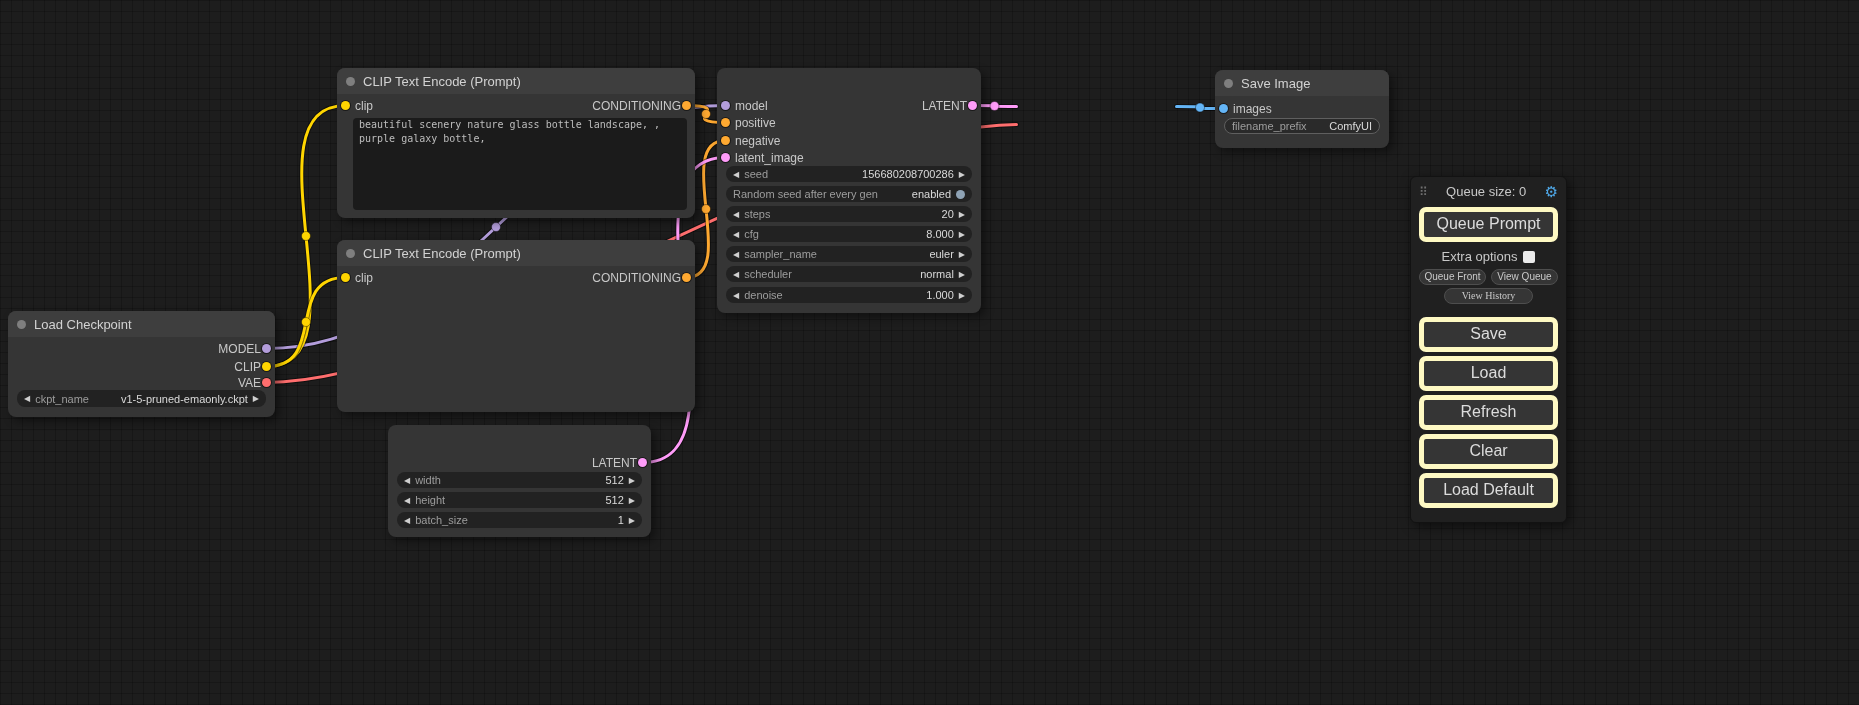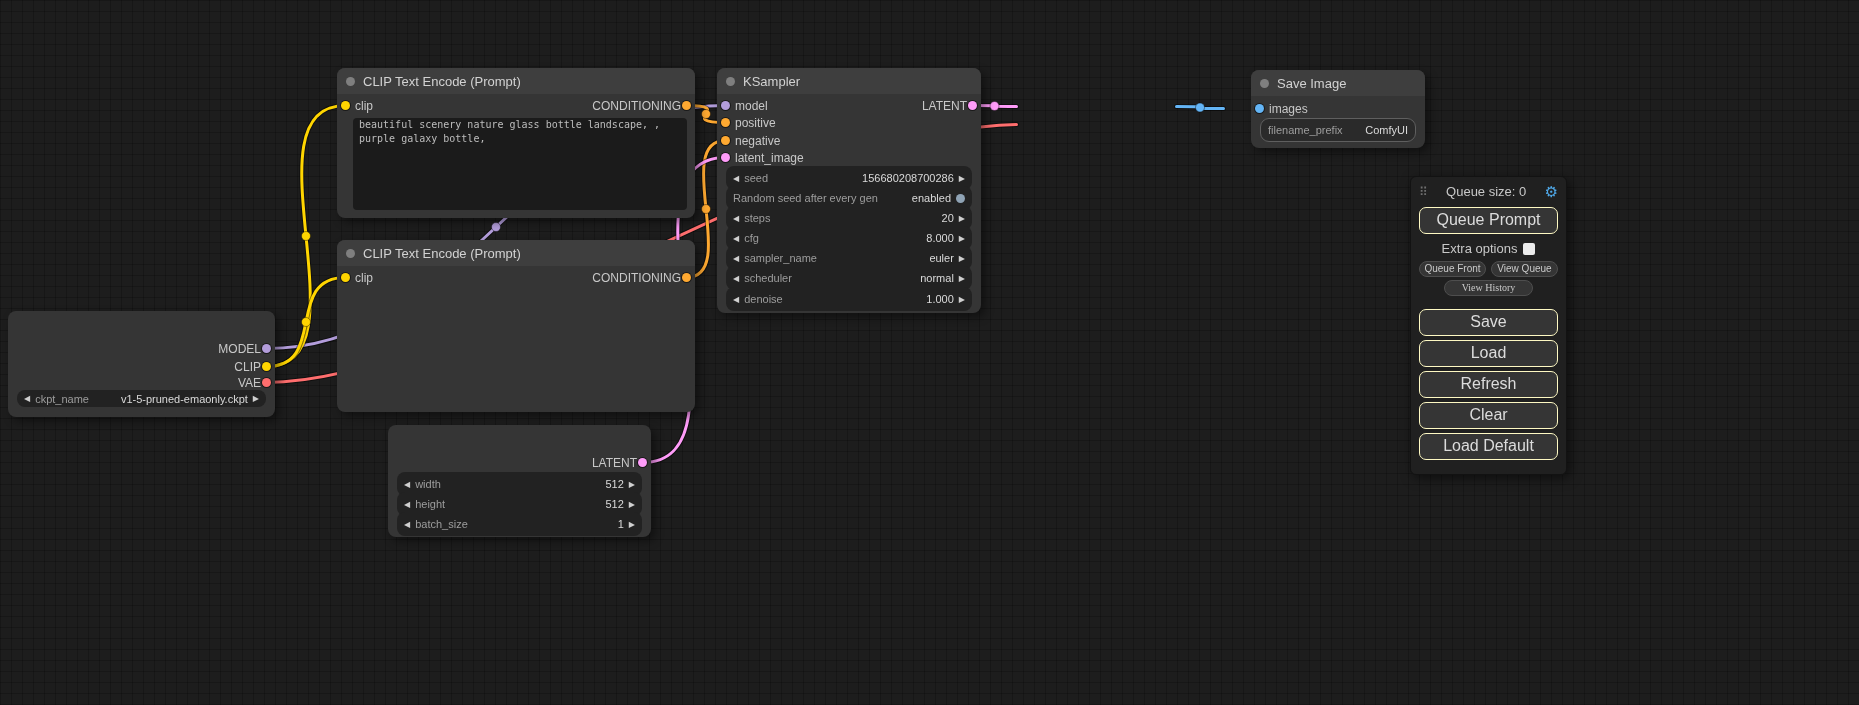--- a/index.html
+++ b/index.html
@@ -23,40 +23,40 @@
   .title-dot{width:9px;height:9px;border-radius:50%;background:#7f7f7f;flex:none;}
 
   .slot{position:absolute;height:15px;display:flex;align-items:center;font-size:12px;color:#c8c8c8;}
   .slot.in{left:0;padding-left:18px;}
   .slot.out{right:0;padding-right:14px;}
   .port{position:absolute;top:50%;width:9px;height:9px;margin-top:-4.5px;border-radius:50%;
         box-shadow:0 0 0 1px rgba(0,0,0,0.5);background:#888;}
   .slot.in .port{left:4px;}
   .slot.out .port{right:4px;}
 
-  .widget{position:absolute;left:9px;right:9px;height:24px;background:#222;border-radius:8px;
+  .widget{position:absolute;left:9px;right:9px;height:16px;background:#222;border-radius:8px;
         display:flex;align-items:center;gap:5px;padding:0 7px;font-size:11px;color:#9d9d9d;}
   .widget .arr{font-size:8px;color:#cfcfcf;flex:none;cursor:pointer;}
   .widget .w-label{white-space:nowrap;overflow:hidden;}
   .widget .w-value{margin-left:auto;color:#dadada;white-space:nowrap;}
   .widget.bordered{background:#2a2a2a;border:1px solid #5f5f5f;border-radius:9px;}
   .toggle-dot{width:9px;height:9px;border-radius:50%;background:#8fa3b5;flex:none;}
 
   .prompt-box{position:absolute;left:8px;right:8px;background:#1b1b1b;border-radius:4px;
         padding:0 6px;font-family:"DejaVu Sans Mono",monospace;font-size:10px;
         line-height:1.4;color:#bdbdbd;white-space:pre-wrap;overflow:hidden;margin-left:8px;}
 
   .menu{position:absolute;z-index:3;width:157px;background:#202020;border:1px solid #121212;
         border-radius:6px;padding:5px 8px 10px;box-shadow:3px 3px 12px rgba(0,0,0,0.55);color:#c8c8c8;}
   .menu-header{display:flex;align-items:center;font-size:13px;color:#c8c8c8;padding:2px 0 4px;}
   .drag-handle{color:#6f6f6f;font-size:12px;cursor:grab;}
   .queue-size{flex:1;text-align:center;}
   .gear{color:#4fa8e8;font-size:15px;line-height:1;cursor:pointer;}
   button.big{display:block;width:100%;margin:4px 0;padding:3px 0 4px;background:#353535;
-        border:1px solid #fef9c3;border-radius:7px;color:#dcdcdc;font-size:16px;
+        border:5px solid #fef9c3;border-radius:7px;color:#dcdcdc;font-size:16px;
         font-family:inherit;cursor:pointer;}
   button.big.gap-top{margin-top:13px;}
   .extra-row{display:flex;align-items:center;justify-content:center;gap:6px;font-size:13px;margin:7px 0 5px;}
   .checkbox{width:12px;height:12px;background:#ebebeb;border-radius:2px;display:inline-block;cursor:pointer;}
   .small-row{display:flex;gap:5px;margin:3px 0;}
   .small-row.center{justify-content:center;}
   button.small{flex:1;background:#353535;border:1px solid #4e4e4e;border-radius:8px;
         color:#c9c9c9;font-size:10px;padding:1px 0 2px;font-family:inherit;cursor:pointer;}
   .small-row.center button.small{flex:0 0 64%;font-family:Liberation Serif, serif;}
 </style>
@@ -88,20 +88,24 @@
       <circle cx="684" cy="310" r="4.5" fill="#FF9CF9" stroke="rgba(0,0,0,0.4)"></circle>
       <path d="M 972.5 105.5 C 1022.5 105.5, 966.5 106.5, 1016.5 106.5" fill="none" stroke="rgba(0,0,0,0.45)" stroke-width="5" stroke-linecap="round"></path>
       <path d="M 972.5 105.5 C 1022.5 105.5, 966.5 106.5, 1016.5 106.5" fill="none" stroke="#FF9CF9" stroke-width="3" stroke-linecap="round"></path>
       <circle cx="994.5" cy="106" r="4.5" fill="#FF9CF9" stroke="rgba(0,0,0,0.4)"></circle>
       <path d="M 1176.5 106.5 C 1226.5 106.5, 1173.5 108.5, 1223.5 108.5" fill="none" stroke="rgba(0,0,0,0.45)" stroke-width="5" stroke-linecap="round"></path>
       <path d="M 1176.5 106.5 C 1226.5 106.5, 1173.5 108.5, 1223.5 108.5" fill="none" stroke="#64B5F6" stroke-width="3" stroke-linecap="round"></path>
       <circle cx="1200" cy="107.5" r="4.5" fill="#64B5F6" stroke="rgba(0,0,0,0.4)"></circle>
     </svg>
 
   <div class="node" style="left:8px;top:311px;width:267px;height:106px;">
+    <div class="node-title">
+      <span class="title-dot"></span>
+      <span>Load Checkpoint</span>
+    </div>
     <div class="slot out" style="top:30px;">
       <span>MODEL</span>
       <span class="port" style="background-color: rgb(179, 157, 219);"></span>
     </div>
     <div class="slot out" style="top:48px;">
       <span>CLIP</span>
       <span class="port" style="background-color: rgb(255, 213, 0);"></span>
     </div>
     <div class="slot out" style="top:64px;">
       <span>VAE</span>
@@ -165,24 +169,20 @@
     </div>
     <div class="widget" style="top:87px;">
       <span class="arr">◀</span>
       <span class="w-label">batch_size</span>
       <span class="w-value">1</span>
       <span class="arr">▶</span>
     </div>
   </div>
 
   <div class="node" style="left:717px;top:68px;width:264px;height:245px;">
-    <div class="node-title">
-      <span class="title-dot"></span>
-      <span>KSampler</span>
-    </div>
     <div class="slot in" style="top:30px;">
       <span class="port" style="background-color: rgb(179, 157, 219);"></span>
       <span>model</span>
     </div>
     <div class="slot in" style="top:47px;">
       <span class="port" style="background-color: rgb(255, 169, 49);"></span>
       <span>positive</span>
     </div>
     <div class="slot in" style="top:65px;">
       <span class="port" style="background-color: rgb(255, 169, 49);"></span>
@@ -233,21 +233,21 @@
     </div>
     <div class="widget" style="top:219px;">
       <span class="arr">◀</span>
       <span class="w-label">denoise</span>
       <span class="w-value">1.000</span>
       <span class="arr">▶</span>
     </div>
   </div>
 
 
-  <div class="node" style="left:1215px;top:70px;width:174px;height:78px;margin-left:36px;">
+  <div class="node" style="left:1215px;top:70px;width:174px;height:78px;">
     <div class="node-title">
       <span class="title-dot"></span>
       <span>Save Image</span>
     </div>
     <div class="slot in" style="top:31px;">
       <span class="port" style="background-color: rgb(100, 181, 246);"></span>
       <span>images</span>
     </div>
     <div class="widget bordered" style="top:48px;">
       <span class="w-label">filename_prefix</span>

